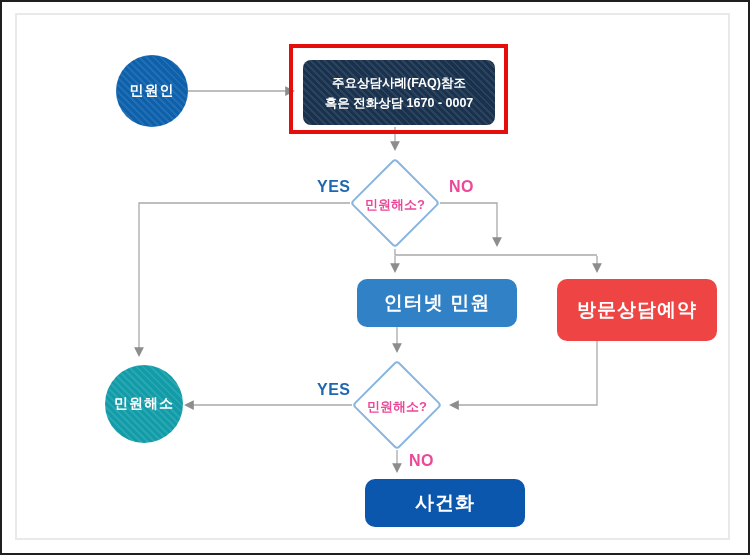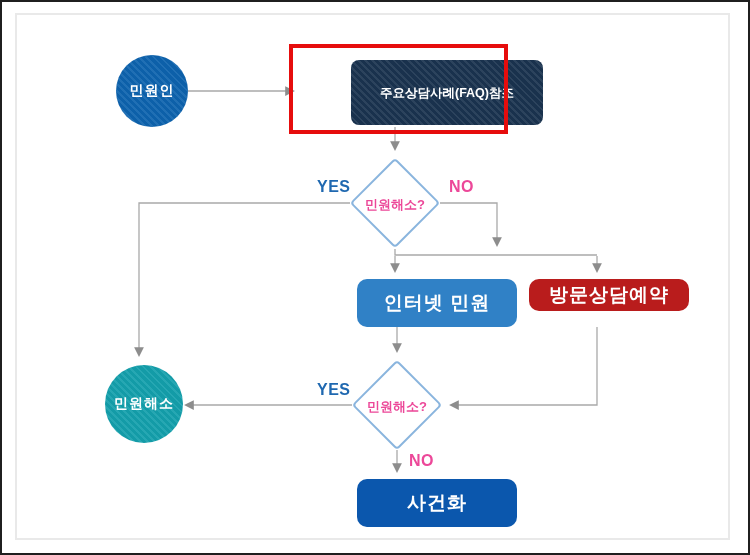--- a/index.html
+++ b/index.html
@@ -14,30 +14,30 @@
   .node{position:absolute;display:flex;align-items:center;justify-content:center;
         color:#fff;text-align:center;z-index:2;}
   .striped{
     background-image:repeating-linear-gradient(45deg,rgba(255,255,255,0.08) 0 2px,rgba(0,0,0,0.03) 2px 5px);
   }
   .circle{border-radius:50%;font-size:14px;font-weight:bold;letter-spacing:1px;}
   #start-circle{left:99px;top:40px;width:72px;height:72px;background-color:#0d63ae;}
   #resolved-circle{left:88px;top:350px;width:78px;height:78px;background-color:#14a0ac;}
   #faq-box{
     left:286px;top:45px;width:192px;height:65px;background-color:#1a334f;
-    border-radius:8px;font-size:12.5px;line-height:1.6;font-weight:bold;flex-direction:column;margin-left:48px;
+    border-radius:8px;font-size:12.5px;line-height:1.6;font-weight:bold;flex-direction:column;
   }
   #highlight-box{
     position:absolute;left:272px;top:29px;width:219px;height:90px;box-sizing:border-box;
     border:4px solid #e60d0d;z-index:6;background:transparent;
   }
   .rect-box{border-radius:10px;font-size:19px;font-weight:bold;letter-spacing:1px;margin-left:40px;}
   #internet-box{left:300px;top:264px;width:160px;height:48px;background-color:#3081c6;}
-  #visit-box{left:472px;top:264px;width:160px;height:32px;background-color:#b91c1c;}
-  #case-box{left:300px;top:464px;width:160px;height:48px;background-color:#0b57ad;}
+  #visit-box{left:500px;top:264px;width:160px;height:62px;background-color:#ef4444;}
+  #case-box{left:308px;top:464px;width:160px;height:48px;background-color:#0b57ad;}
   .diamond{
     position:absolute;width:64px;height:64px;box-sizing:border-box;background:#fff;
     border:2px solid #8ab5de;transform:rotate(45deg);border-radius:4px;z-index:2;
   }
   #decision1-shape{left:346px;top:156px;}
   #decision2-shape{left:348px;top:358px;}
   .decision-label{
     position:absolute;width:100px;text-align:center;color:#ec4899;
     font-size:13px;font-weight:bold;z-index:3;
   }
@@ -78,20 +78,21 @@
         <path d="M380 435 V456" marker-end="url(#ah)"></path>
       </g>
     </svg>
 
     <div class="node circle striped" id="start-circle">
       <span>민원인</span>
     </div>
 
     <div class="node striped" id="faq-box">
       <span>주요상담사례(FAQ)참조</span>
+      <span>혹은 전화상담 1670 - 0007</span>
     </div>
 
     <div id="highlight-box"></div>
 
     <div class="diamond" id="decision1-shape"></div>
     <div class="decision-label" id="decision1-label">민원해소?</div>
     <div class="yn yes" id="yes1">YES</div>
     <div class="yn no" id="no1">NO</div>
 
     <div class="node rect-box" id="internet-box">

